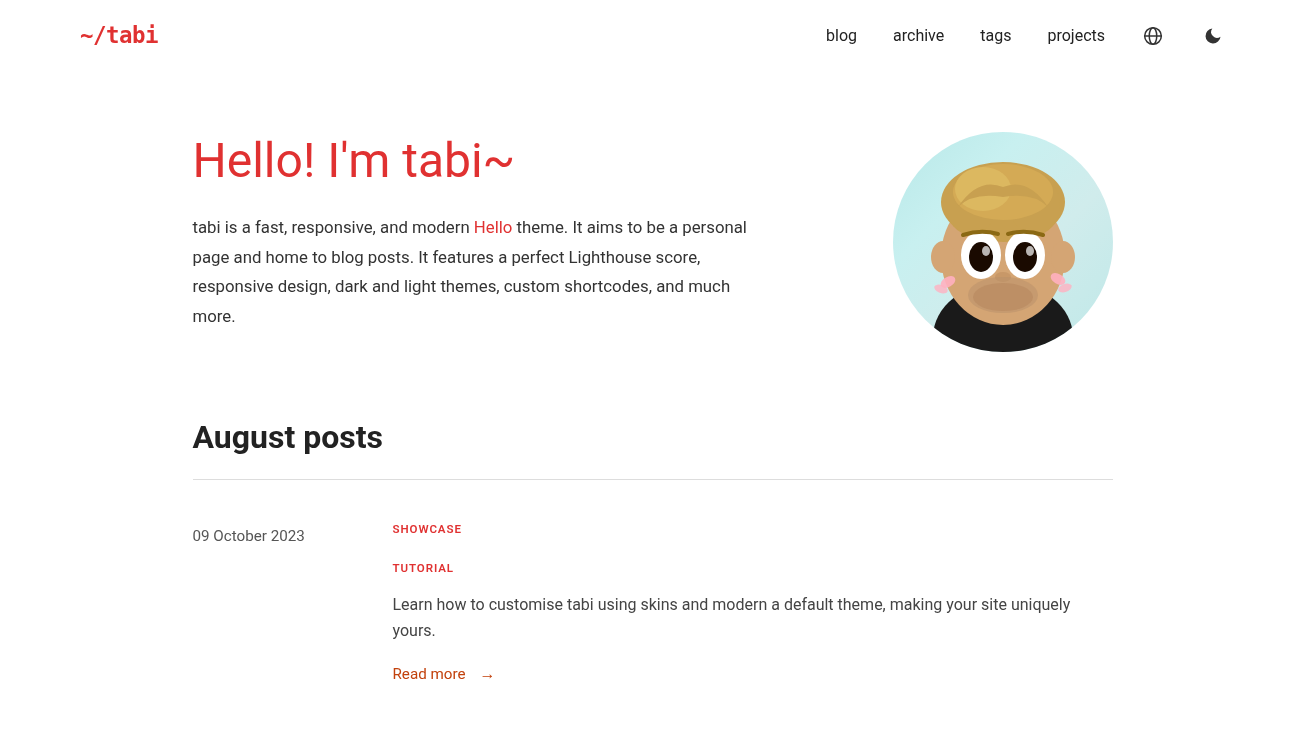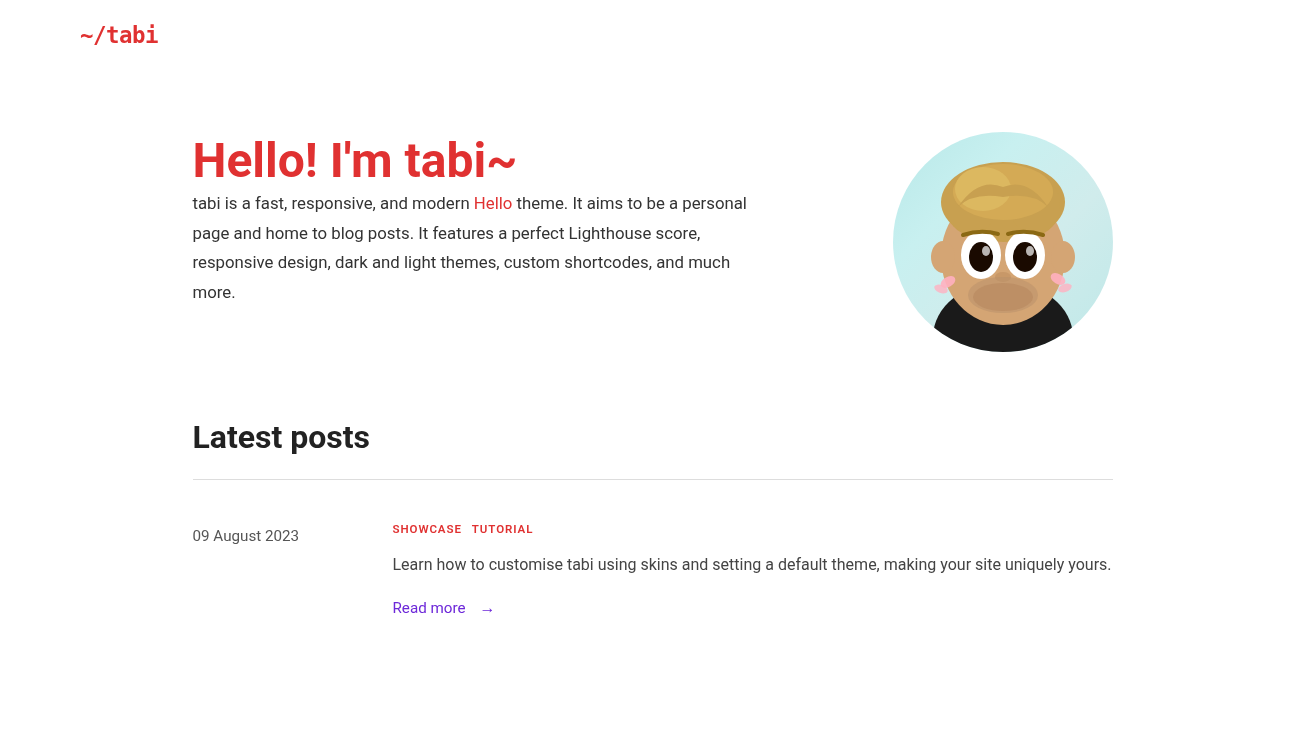--- a/index.html
+++ b/index.html
@@ -75,22 +75,23 @@
       margin-bottom: 60px;
     }
 
     .hero-text {
       flex: 1;
       padding-right: 60px;
     }
 
     .hero-title {
       font-size: 3rem;
-      font-weight: 700;
+      font-weight: 400;
       color: #e03131;
+      margin-bottom: 24px;
       line-height: 1.2;
     }
 
     .hero-description {
       font-size: 1.05rem;
       color: #333;
       line-height: 1.75;
       max-width: 560px;
     }
 
@@ -152,22 +153,23 @@
     .post-title {
       font-size: 1.35rem;
       font-weight: 700;
       color: #1a1a1a;
       margin-bottom: 10px;
       text-decoration: none;
     }
 
     .post-tags {
       display: flex;
-      gap: 10px;
+      gap: 21px;
       margin-bottom: 14px;
+      flex-direction: column;
     }
 
     .post-tag {
       font-size: 0.72rem;
       font-weight: 600;
       color: #e03131;
       letter-spacing: 0.08em;
       text-transform: uppercase;
       text-decoration: none;
     }
@@ -176,21 +178,21 @@
       font-size: 1rem;
       color: #444;
       line-height: 1.65;
       margin-bottom: 16px;
     }
 
     .read-more {
       display: inline-flex;
       align-items: center;
       gap: 14px;
-      color: #6d28d9;
+      color: #c2410c;
       font-size: 0.95rem;
       text-decoration: none;
       font-weight: 400;
     }
 
     .read-more-arrow {
       font-size: 1rem;
     }
 
     
@@ -203,20 +205,38 @@
     .moon-svg {
       width: 20px;
       height: 20px;
     }
   </style>
 </head>
 <body>
 
 <header>
   <a class="logo" href="#">~/tabi</a>
+  <nav>
+    <a class="nav-link" href="#">blog</a>
+    <a class="nav-link" href="#">archive</a>
+    <a class="nav-link" href="#">tags</a>
+    <a class="nav-link" href="#">projects</a>
+    <button class="nav-icon-btn" title="Language">
+      <svg class="globe-svg" viewBox="0 0 24 24" fill="none" stroke="currentColor" stroke-width="1.8" stroke-linecap="round" stroke-linejoin="round">
+        <circle cx="12" cy="12" r="10"></circle>
+        <ellipse cx="12" cy="12" rx="4.5" ry="10"></ellipse>
+        <line x1="2" y1="12" x2="22" y2="12"></line>
+      </svg>
+    </button>
+    <button class="nav-icon-btn" title="Toggle dark mode">
+      <svg class="moon-svg" viewBox="0 0 24 24" fill="currentColor">
+        <path d="M21 12.79A9 9 0 1 1 11.21 3 7 7 0 0 0 21 12.79z"></path>
+      </svg>
+    </button>
+  </nav>
 </header>
 
 <main>
 
   <section class="hero">
     <div class="hero-text">
       <h1 class="hero-title">Hello! I'm tabi~</h1>
       <p class="hero-description">
         <span>tabi is a fast, responsive, and modern </span><a class="zola-link" href="#">Hello</a><span> theme. It aims to be a personal page and home to blog posts. It features a perfect Lighthouse score, responsive design, dark and light themes, custom shortcodes, and much more.</span>
       </p>
@@ -268,31 +288,31 @@
 
         <ellipse cx="45" cy="155" rx="8" ry="5" fill="#ffb0c0" opacity="0.9" transform="rotate(-30 45 155)"></ellipse>
         <ellipse cx="38" cy="162" rx="7" ry="4" fill="#ffb0c0" opacity="0.8" transform="rotate(20 38 162)"></ellipse>
         <ellipse cx="155" cy="152" rx="8" ry="5" fill="#ffb0c0" opacity="0.9" transform="rotate(30 155 152)"></ellipse>
         <ellipse cx="162" cy="161" rx="7" ry="4" fill="#ffb0c0" opacity="0.8" transform="rotate(-20 162 161)"></ellipse>
       </svg>
     </div>
   </section>
 
   <section class="latest-posts-section">
-    <h2 class="section-title">Latest posts</h2>
+    <h2 class="section-title">August posts</h2>
     <hr class="section-divider">
 
     <div class="post-item">
-      <div class="post-date">09 August 2023</div>
+      <div class="post-date">09 October 2023</div>
       <div class="post-content">
         <div class="post-tags">
           <a class="post-tag" href="#">SHOWCASE</a>
           <a class="post-tag" href="#">TUTORIAL</a>
         </div>
-        <p class="post-excerpt">Learn how to customise tabi using skins and setting a default theme, making your site uniquely yours.</p>
+        <p class="post-excerpt">Learn how to customise tabi using skins and modern a default theme, making your site uniquely yours.</p>
         <a class="read-more" href="#">
           <span>Read more</span>
           <span class="read-more-arrow">→</span>
         </a>
       </div>
     </div>
   </section>
 
 </main>
 

